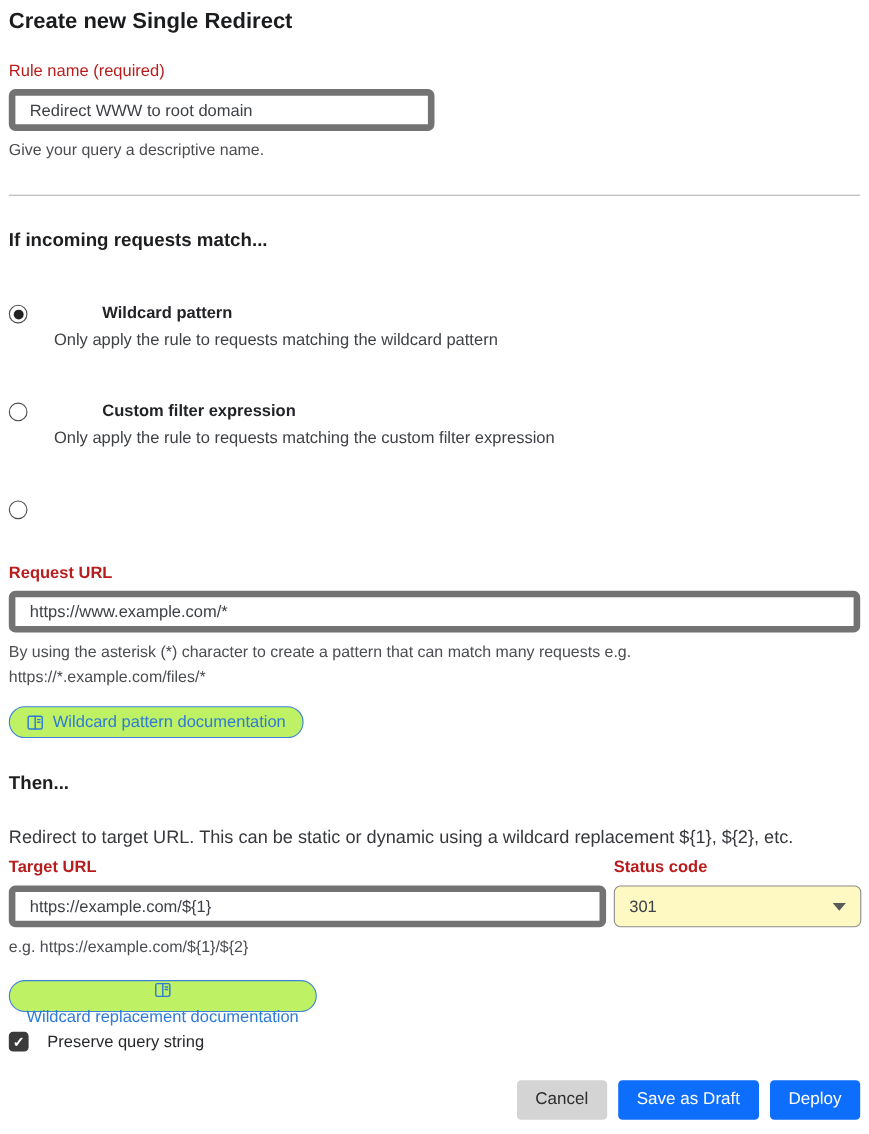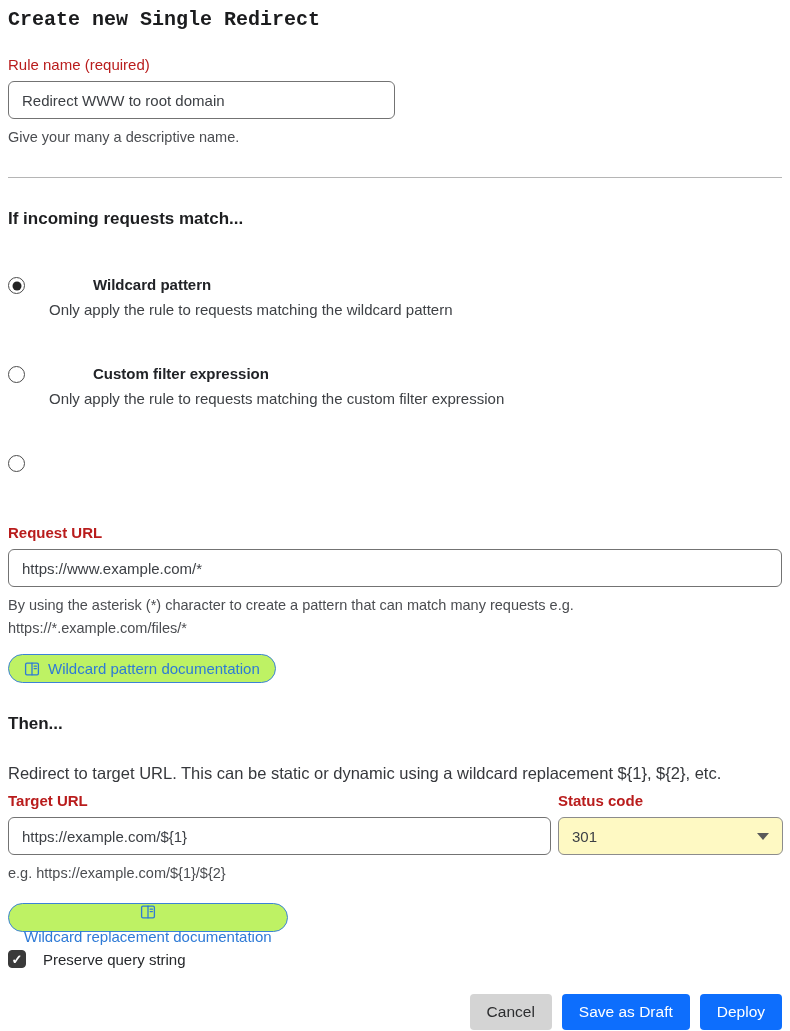--- a/index.html
+++ b/index.html
@@ -9,35 +9,34 @@
     color: #1f2023;
     font-size: 15px;
   }
   .page { padding: 6px 8px 10px 8px; width: 790px; }
 
   .page-title {
     font-size: 20px;
     font-weight: 700;
     color: #1b1c1e;
     margin-top: 2px;
-    font-family: Liberation Mono, monospace;
   }
 
   .field-label {
     margin-top: 25px;
     font-size: 15px;
     color: #b91c1c;
   }
   .field-label.bold { font-weight: 700; }
 
   input.text-input {
     display: block;
     margin-top: 8px;
     height: 38px;
-    border: 1px solid #737373;
+    border: 6px solid #737373;
     border-radius: 6px;
     padding: 0 13px;
     font-family: "Liberation Sans", sans-serif;
     font-size: 15px;
     color: #3d4045;
     background: #fff;
     width: 100%;
     outline: none;
   }
   .rule-name-input { width: 387px !important; }
@@ -98,21 +97,21 @@
     margin-left: 44px;
   }
   .radio-desc {
     margin-top: 4px;
     font-size: 15px;
     color: #3e4ott145;
     color: #3e4145;
     line-height: 21px;
   }
 
-  .url-block { margin-top: 52px; }
+  .url-block { margin-top: 40px; }
 
   .doc-pill {
     margin-top: 14px;
     display: inline-flex;
     align-items: center;
     gap: 8px;
     height: 29px;
     padding: 0 15px;
     background: #bef264;
     border: 1px solid #3c82d8;
@@ -203,21 +202,21 @@
 </style>
 </head>
 <body>
 
 <div class="page">
 
   <h1 class="page-title">Create new Single Redirect</h1>
 
   <div class="field-label">Rule name (required)</div>
   <input type="text" class="text-input rule-name-input" value="Redirect WWW to root domain" style="">
-  <div class="helper-text">Give your many a descriptive name.</div>
+  <div class="helper-text">Give your query a descriptive name.</div>
 
   <hr class="divider">
 
   <h2 class="section-heading">If incoming requests match...</h2>
 
   <div class="radio-group">
 
     <div class="radio-row">
       <div class="radio-circle on"></div>
       <div class="radio-texts">

